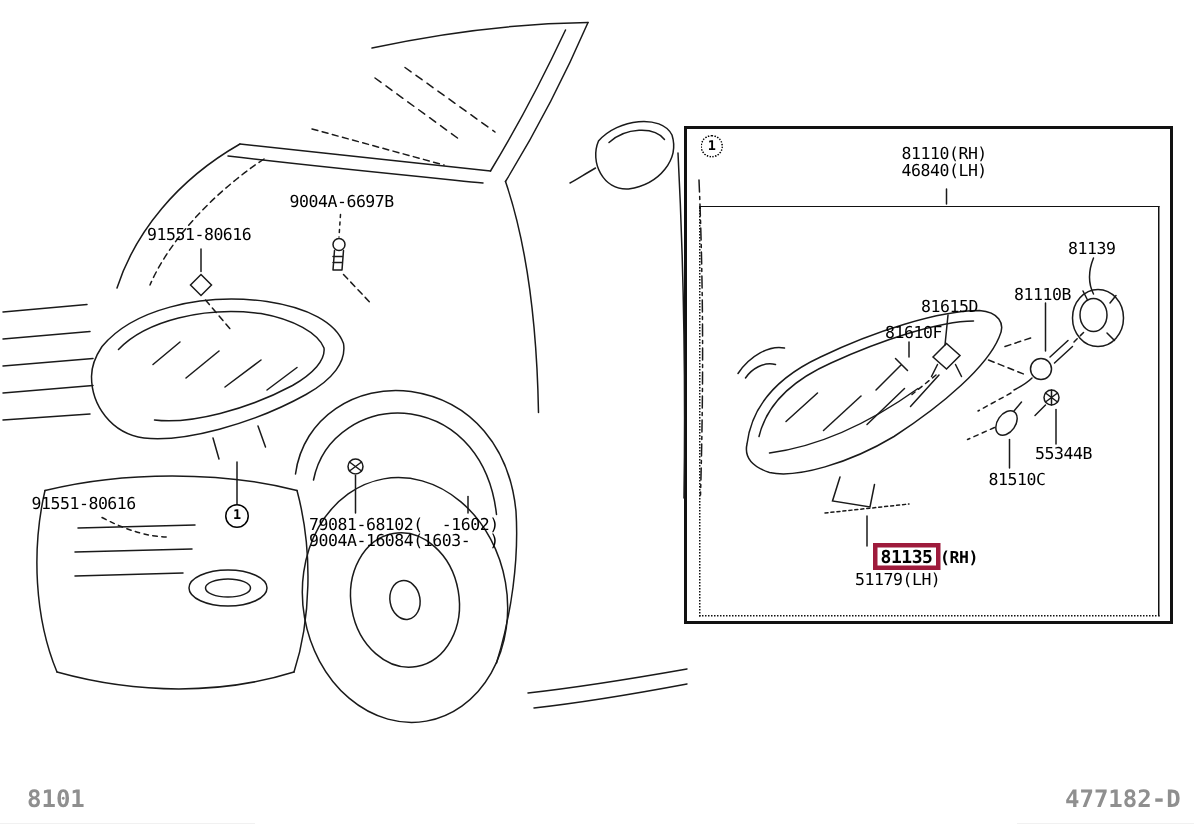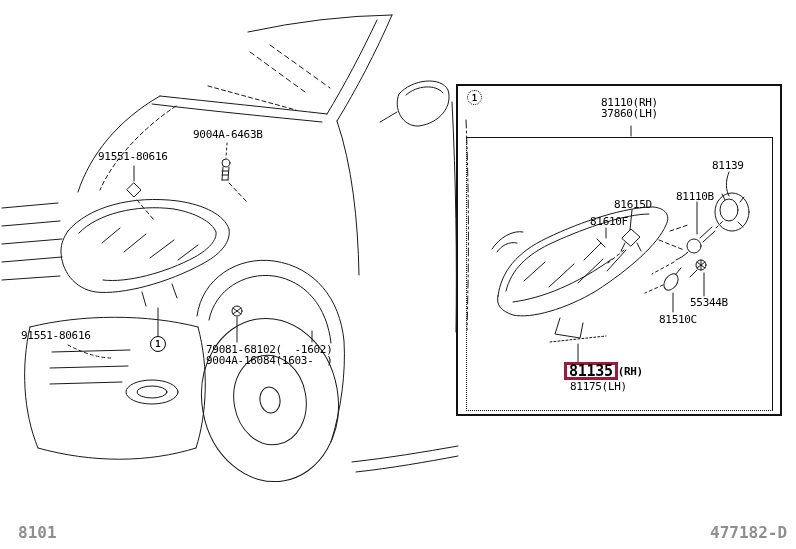--- a/index.html
+++ b/index.html
@@ -25,21 +25,21 @@
   }
   .callout-circle{
     position:absolute;width:16px;height:16px;border:1px solid #000;border-radius:50%;
     font-size:9px;font-weight:700;display:flex;align-items:center;justify-content:center;
     box-sizing:border-box;background:#fff;
   }
   .callout-circle.dotted{border-style:dotted;width:15px;height:15px;}
   .hl-wrap{position:absolute;display:flex;align-items:center;}
   .hl-box{
     display:inline-block;border:3px solid #9e1b3c;padding:0 2px;
-    font-size:15px;font-weight:700;letter-spacing:-0.3px;line-height:12px;color:#000;
+    font-size:12px;font-weight:700;letter-spacing:-0.3px;line-height:12px;color:#000;margin-left:18px;
   }
   .hl-suffix{font-size:11px;font-weight:700;letter-spacing:-0.3px;}
   .footer-code{
     position:absolute;font-size:16px;font-weight:700;color:#8f8f8f;letter-spacing:0;
   }
 </style>
 </head>
 <body>
 
 <div class="stage">
@@ -191,37 +191,37 @@
         <path d="M 676,274 L 681,268"></path>
         <path d="M 673,293 L 673,312"></path>
         <path d="M 663,285 L 645,293" stroke-dasharray="3,3"></path>
       </g>
       <path d="M 659,240 L 684,250" stroke-dasharray="4,3"></path>
       <path d="M 670,231 L 688,225" stroke-dasharray="4,3"></path>
     </g>
   </svg>
 
   <div class="part-label" style="left:98px;top:151px">91551-80616</div>
-  <div class="part-label" style="left:193px;top:129px">9004A-6463B</div>
+  <div class="part-label" style="left:193px;top:129px">9004A-6697B</div>
   <div class="part-label" style="left:21px;top:330px">91551-80616</div>
   <div class="part-label" style="left:206px;top:344px">79081-68102(  -1602)</div>
   <div class="part-label" style="left:206px;top:355px">9004A-16084(1603-  )</div>
   <div class="callout-circle" style="left:150px;top:336px">1</div>
 
   <div class="callout-circle dotted" style="left:467px;top:90px">1</div>
   <div class="part-label" style="left:601px;top:97px">81110(RH)</div>
-  <div class="part-label" style="left:601px;top:108px">37860(LH)</div>
+  <div class="part-label" style="left:601px;top:108px">46840(LH)</div>
   <div class="part-label" style="left:712px;top:160px">81139</div>
   <div class="part-label" style="left:676px;top:191px">81110B</div>
   <div class="part-label" style="left:614px;top:199px">81615D</div>
   <div class="part-label" style="left:590px;top:216px">81610F</div>
   <div class="part-label" style="left:690px;top:297px">55344B</div>
   <div class="part-label" style="left:659px;top:314px">81510C</div>
 
   <div class="hl-wrap" style="left:564px;top:362px">
     <span class="hl-box">81135</span>
     <span class="hl-suffix">(RH)</span>
   </div>
-  <div class="part-label" style="left:570px;top:381px">81175(LH)</div>
+  <div class="part-label" style="left:570px;top:381px">51179(LH)</div>
 
   <div class="footer-code" style="left:18px;top:523px">8101</div>
   <div class="footer-code" style="left:710px;top:523px">477182-D</div>
 </div>
 
 </body></html>

